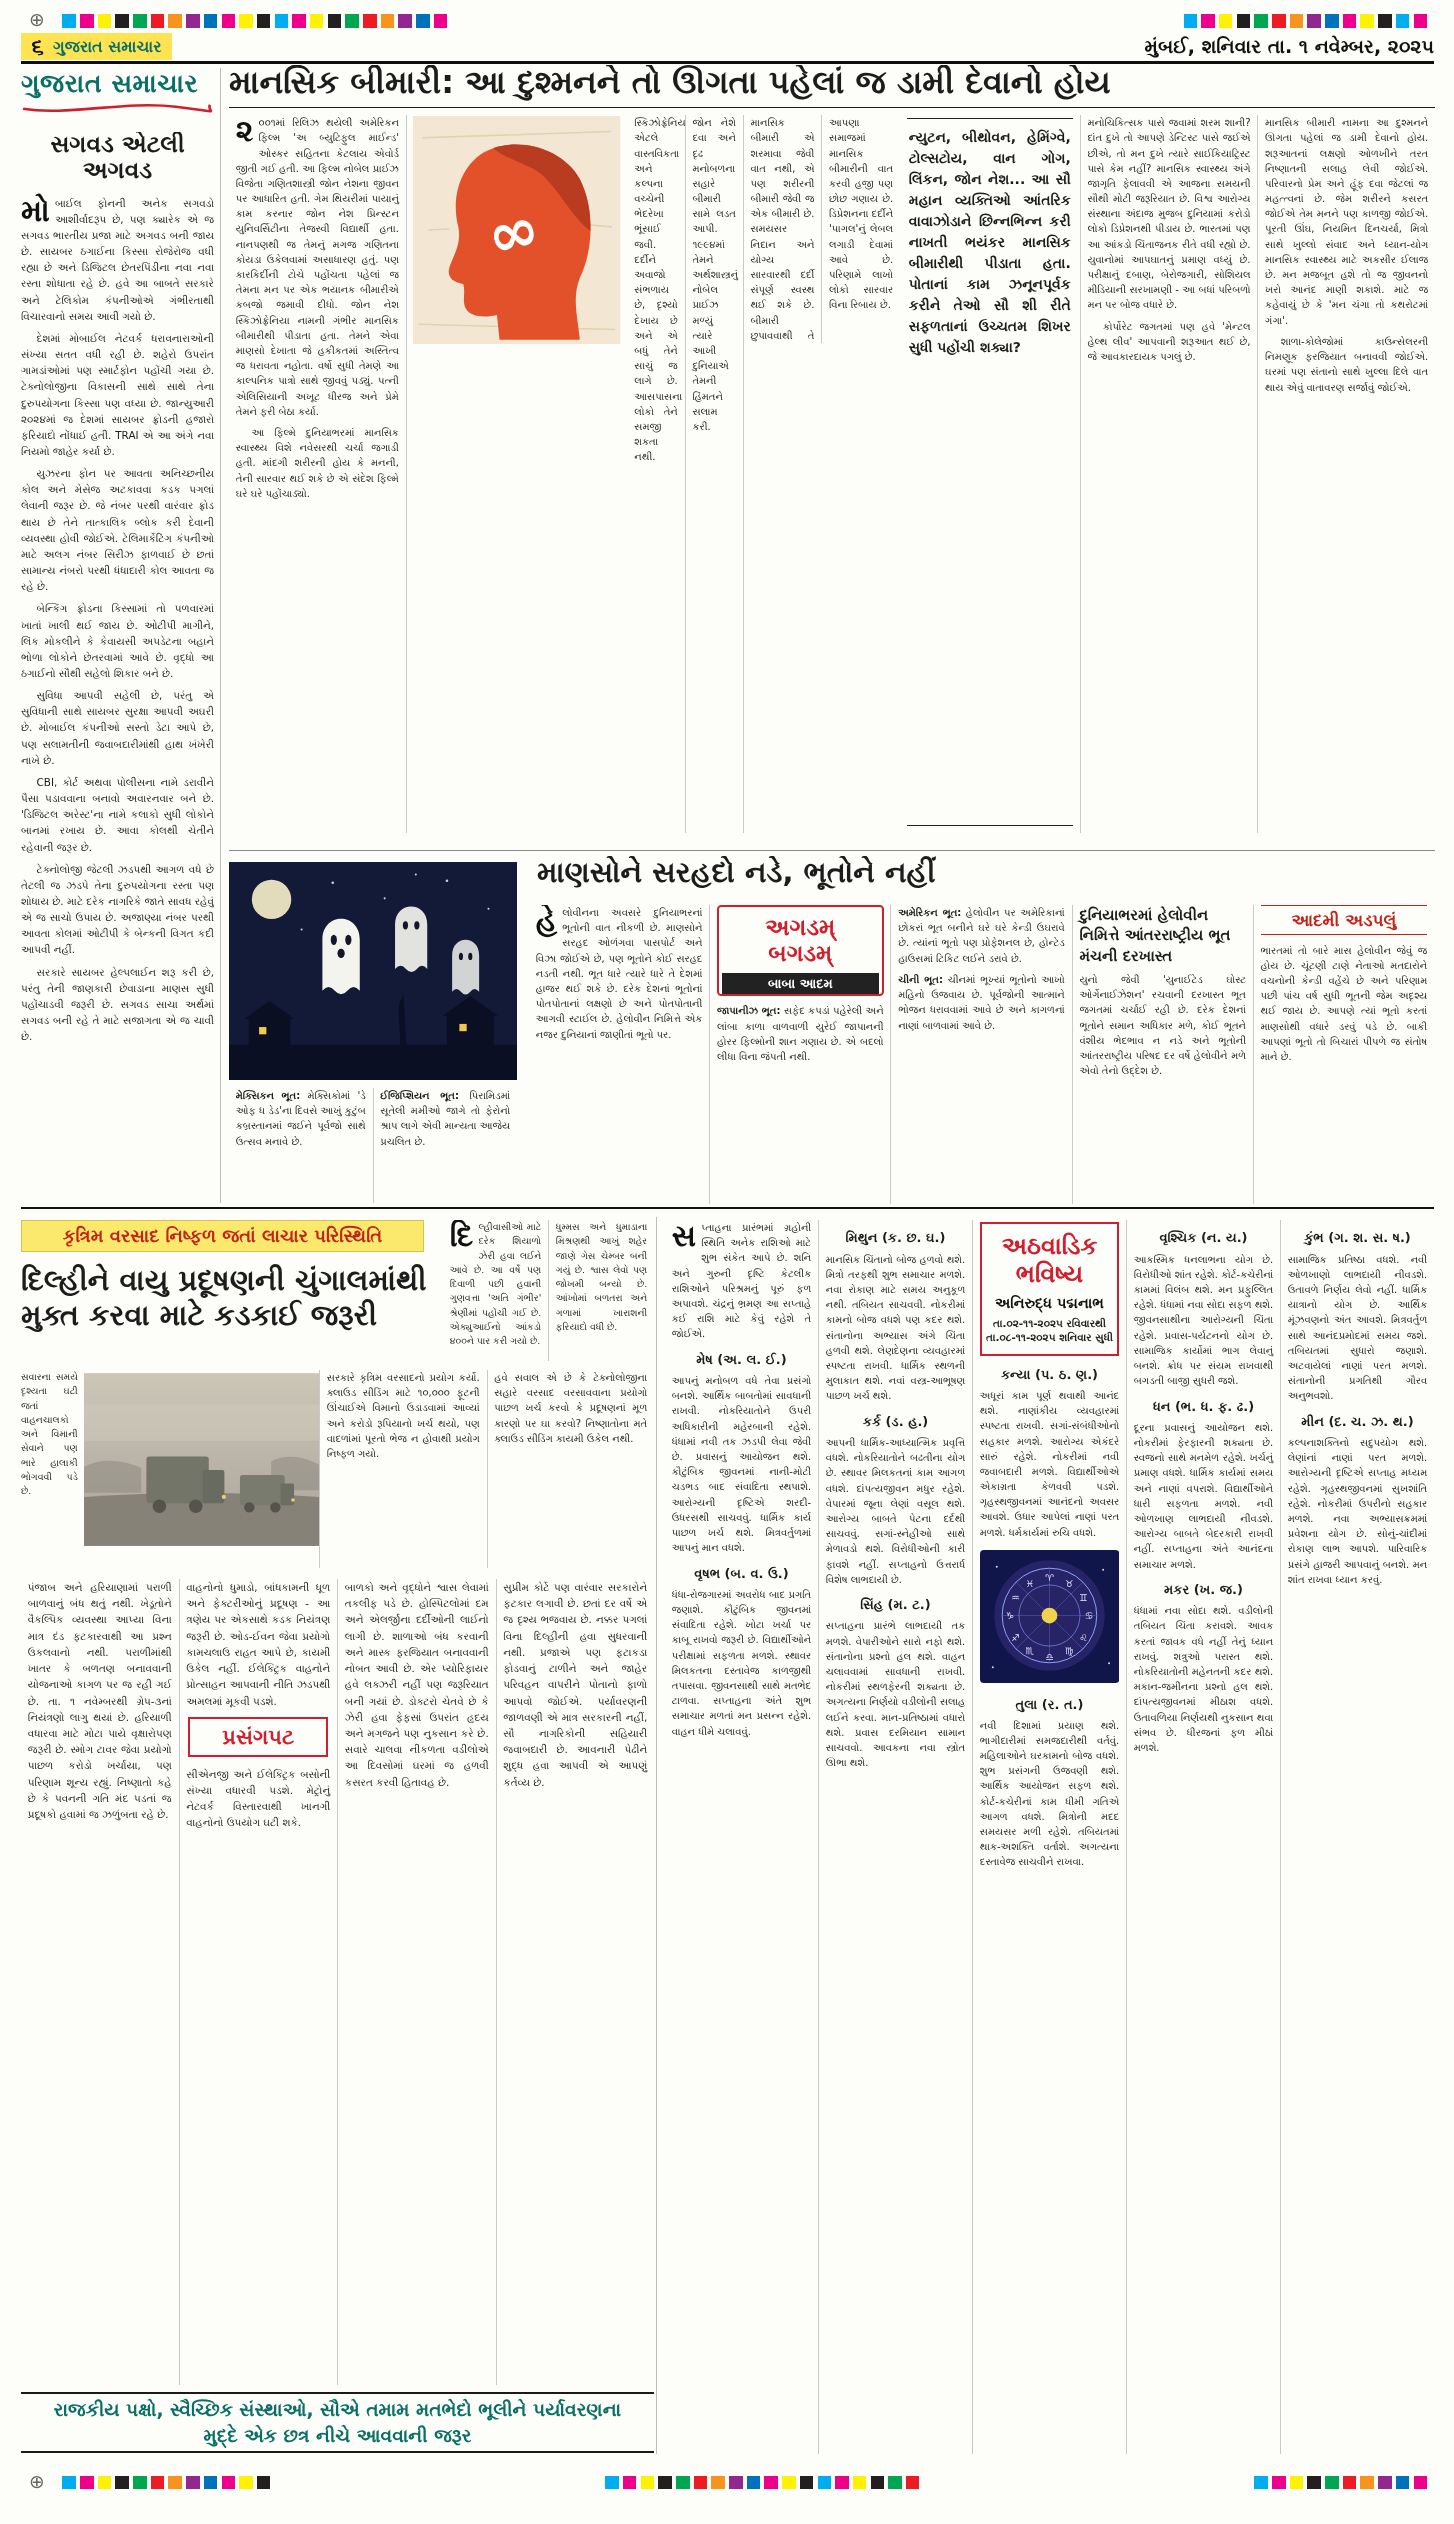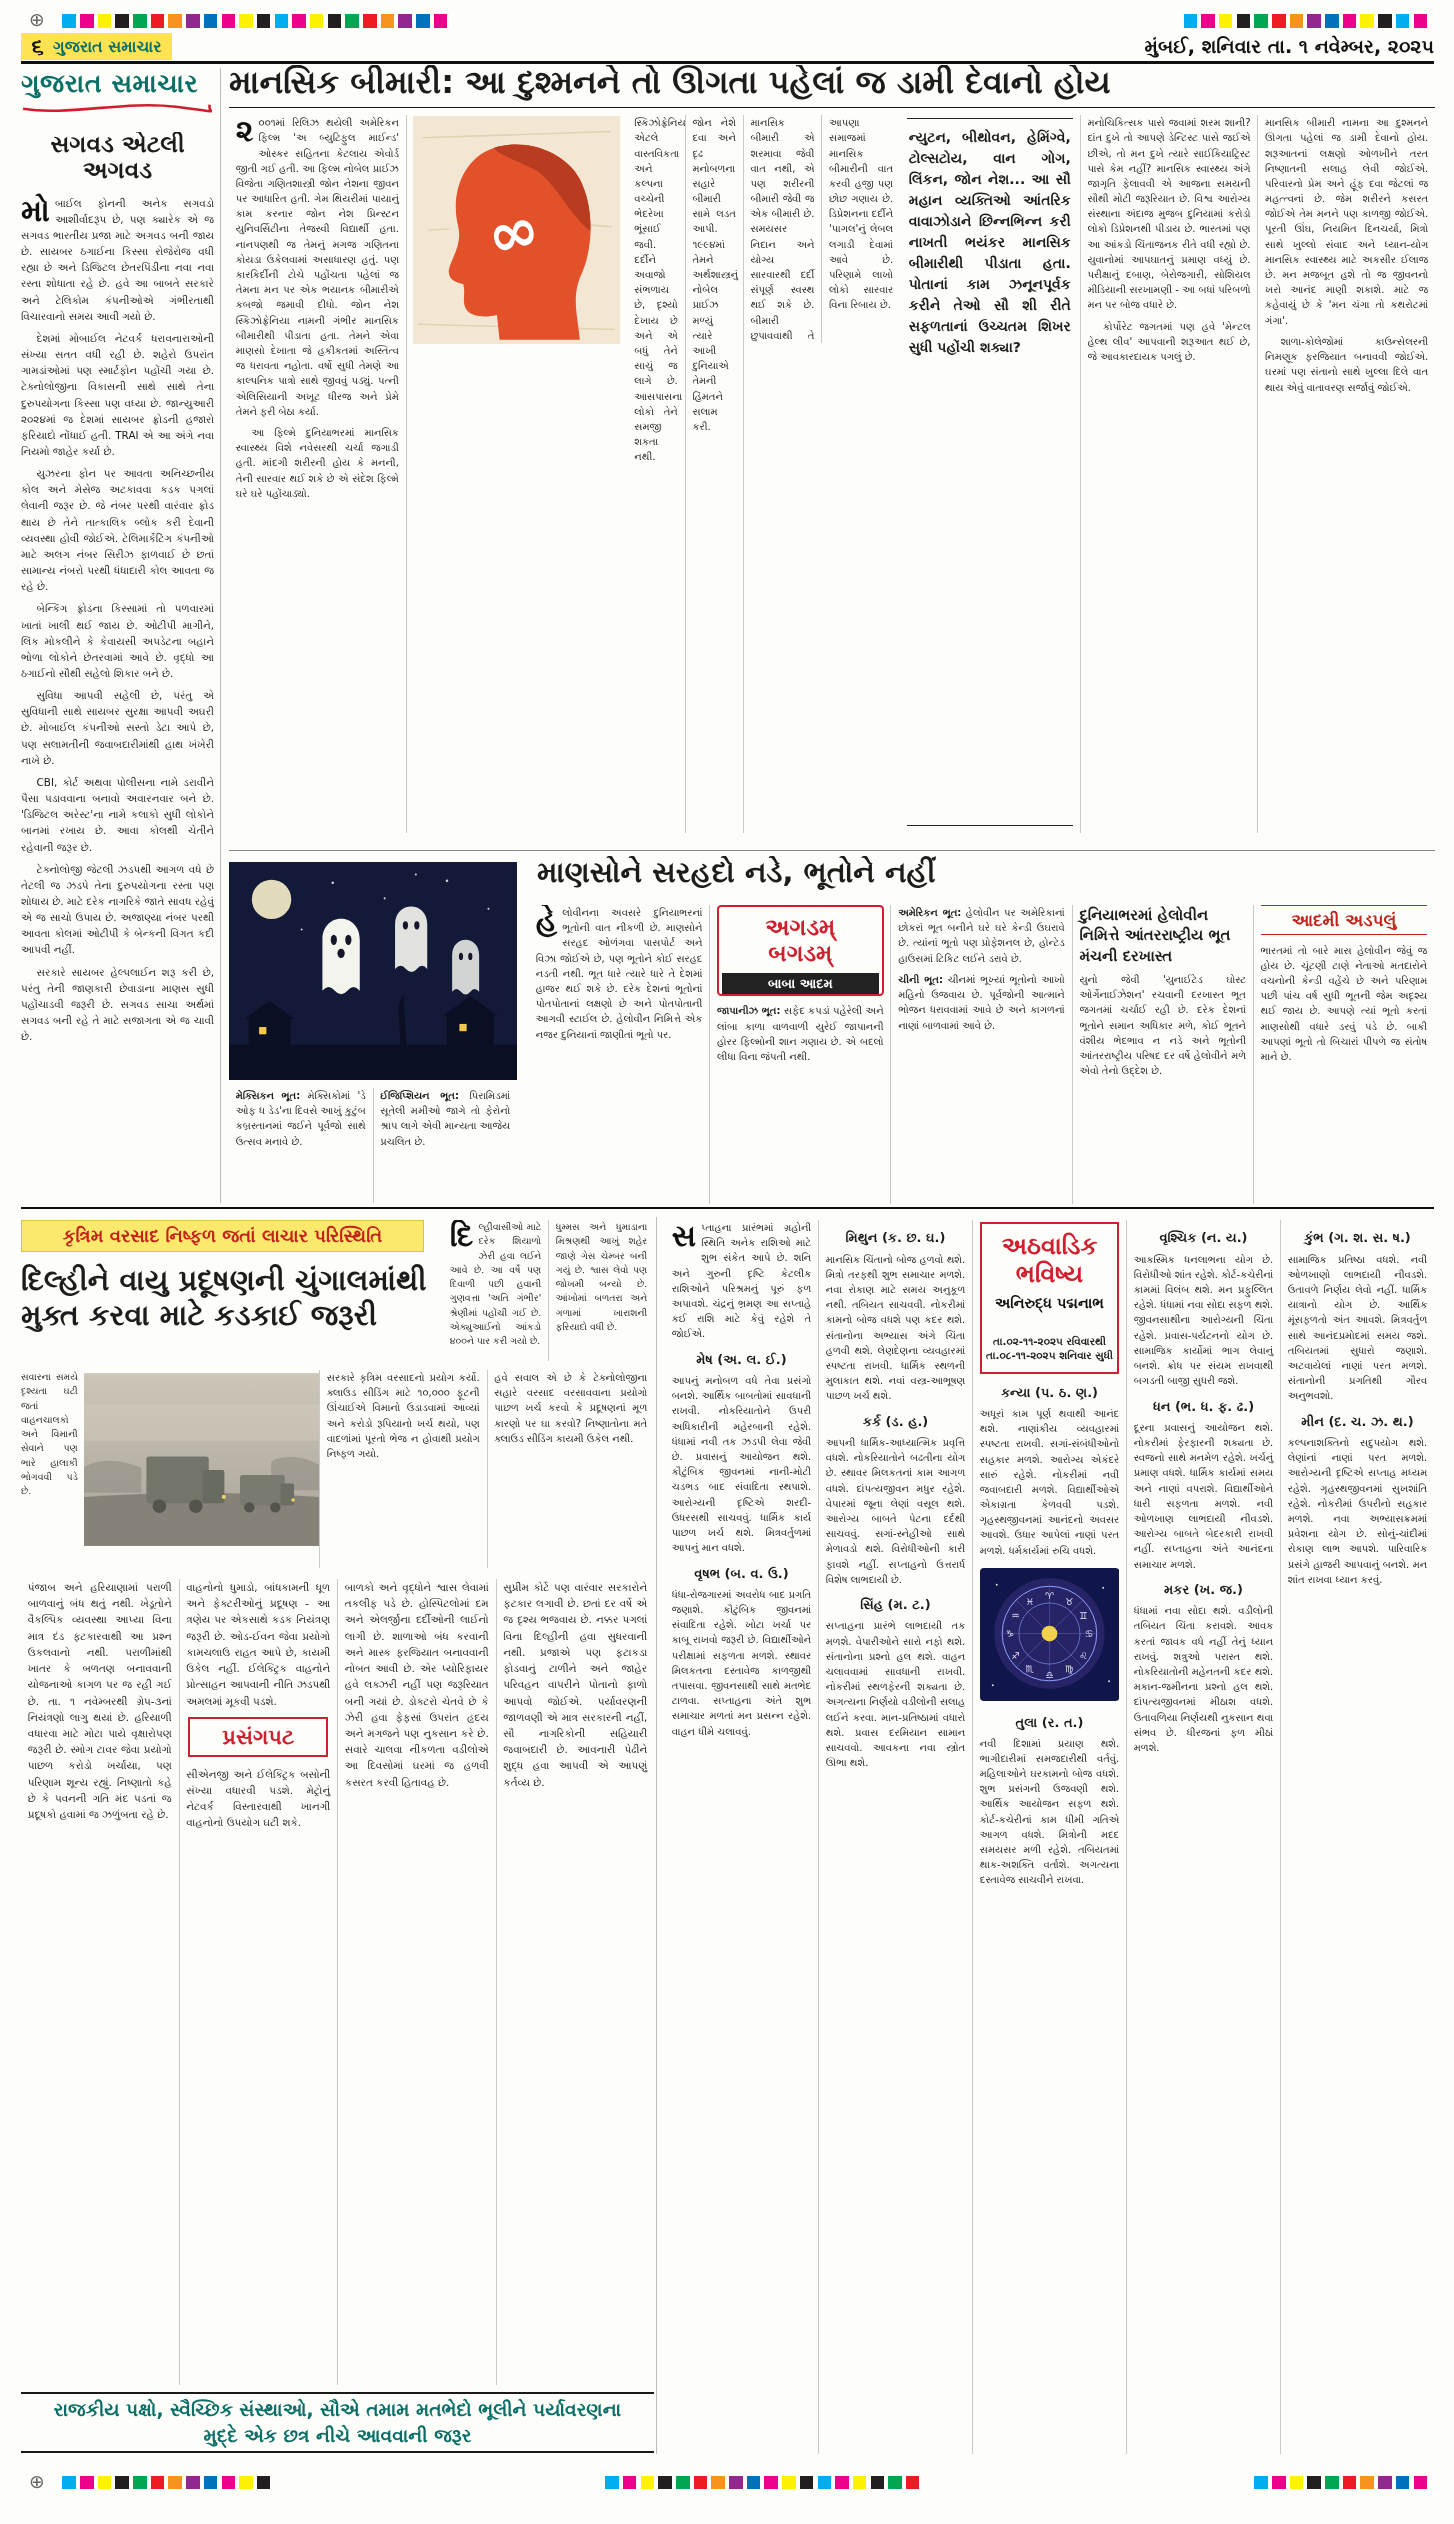--- a/index.html
+++ b/index.html
@@ -93,21 +93,21 @@
   .pp-box { border:2.1px double #d01f2e; color:#d01f2e; font-weight:bold; font-size:21px; text-align:center; padding:6.2px 0; margin:8.3px 2.1px; }
   .d-bottom-box { position:absolute; top:1172px; left:0; width:633px; height:61px; border-top:2.1px solid #1a1a1a; border-bottom:2.1px solid #1a1a1a; display:flex; align-items:center; justify-content:center; text-align:center; color:#0a6f66; font-weight:bold; font-size:18.7px; line-height:1.35; padding:0 17.7px; }
 
   
   .horoscope { top:1220px; left:665px; width:769px; height:1234px; display:flex; overflow:hidden; }
   .h-col { flex:1; padding:0 6.8px; overflow:hidden; }
   .sign-title { text-align:center; font-weight:bold; font-size:13px; margin:10.4px 0 5.2px; }
   .hb-box { border:2.1px double #d01f2e; text-align:center; padding:9.4px 4.2px; margin:2.1px 0 8.3px; }
   .hb-title { color:#d01f2e; font-size:24px; font-weight:bold; line-height:1.15; }
   .hb-astrologer { font-size:14.5px; font-weight:bold; margin-top:6.2px; color:#111; }
-  .hb-dates { font-size:10.4px; font-weight:bold; margin-top:22px; line-height:1.4; color:#222; }
+  .hb-dates { font-size:10.4px; font-weight:bold; margin-top:4px; line-height:1.4; color:#222; }
   .zodiac-img { width:100%; height:139px; margin:7.3px 0; }
   .zodiac-img svg { width:100%; height:100%; display:block; }
 
   .top-marks { top:12.5px; left:29px; width:1398px; height:16.6px; }
   .bottom-marks { top:2474px; left:29px; width:1398px; height:16.6px; }
 </style>
 </head>
 <body>
 
 <div class="page">
@@ -471,21 +471,21 @@
     <div class="h-col bl">
       <div class="sign-title">વૃશ્ચિક (ન. ય.)</div>
       <p class="bt">આકસ્મિક ધનલાભના યોગ છે. વિરોધીઓ શાંત રહેશે. કોર્ટ-કચેરીનાં કામમાં વિલંબ થશે. મન પ્રફુલ્લિત રહેશે. ધંધામાં નવા સોદા સફળ થશે. જીવનસાથીના આરોગ્યની ચિંતા રહેશે. પ્રવાસ-પર્યટનનો યોગ છે. સામાજિક કાર્યોમાં ભાગ લેવાનું બનશે. ક્રોધ પર સંયમ રાખવાથી બગડતી બાજી સુધરી જશે.</p>
       <div class="sign-title">ધન (ભ. ધ. ફ. ઢ.)</div>
       <p class="bt">દૂરના પ્રવાસનું આયોજન થશે. નોકરીમાં ફેરફારની શક્યતા છે. સ્વજનો સાથે મનમેળ રહેશે. ખર્ચનું પ્રમાણ વધશે. ધાર્મિક કાર્યમાં સમય અને નાણાં વપરાશે. વિદ્યાર્થીઓને ધારી સફળતા મળશે. નવી ઓળખાણ લાભદાયી નીવડશે. આરોગ્ય બાબતે બેદરકારી રાખવી નહીં. સપ્તાહના અંતે આનંદના સમાચાર મળશે.</p>
       <div class="sign-title">મકર (ખ. જ.)</div>
       <p class="bt">ધંધામાં નવા સોદા થશે. વડીલોની તબિયત ચિંતા કરાવશે. આવક કરતાં જાવક વધે નહીં તેનું ધ્યાન રાખવું. શત્રુઓ પરાસ્ત થશે. નોકરિયાતોની મહેનતની કદર થશે. મકાન-જમીનના પ્રશ્નો હલ થશે. દાંપત્યજીવનમાં મીઠાશ વધશે. ઉતાવળિયા નિર્ણયથી નુકસાન થવા સંભવ છે. ધીરજનાં ફળ મીઠાં મળશે.</p>
     </div>
     <div class="h-col bl">
       <div class="sign-title">કુંભ (ગ. શ. સ. ષ.)</div>
-      <p class="bt">સામાજિક પ્રતિષ્ઠા વધશે. નવી ઓળખાણો લાભદાયી નીવડશે. ઉતાવળે નિર્ણય લેવો નહીં. ધાર્મિક યાત્રાનો યોગ છે. આર્થિક મૂંસફળતો અંત આવશે. મિત્રવર્તુળ સાથે આનંદપ્રમોદમાં સમય જશે. તબિયતમાં સુધારો જણાશે. અટવાયેલાં નાણાં પરત મળશે. સંતાનોની પ્રગતિથી ગૌરવ અનુભવશો.</p>
+      <p class="bt">સામાજિક પ્રતિષ્ઠા વધશે. નવી ઓળખાણો લાભદાયી નીવડશે. ઉતાવળે નિર્ણય લેવો નહીં. ધાર્મિક યાત્રાનો યોગ છે. આર્થિક મૂંઝવણનો અંત આવશે. મિત્રવર્તુળ સાથે આનંદપ્રમોદમાં સમય જશે. તબિયતમાં સુધારો જણાશે. અટવાયેલાં નાણાં પરત મળશે. સંતાનોની પ્રગતિથી ગૌરવ અનુભવશો.</p>
       <div class="sign-title">મીન (દ. ચ. ઝ. થ.)</div>
       <p class="bt">કલ્પનાશક્તિનો સદુપયોગ થશે. લેણાંનાં નાણાં પરત મળશે. આરોગ્યની દૃષ્ટિએ સપ્તાહ મધ્યમ રહેશે. ગૃહસ્થજીવનમાં સુખશાંતિ રહેશે. નોકરીમાં ઉપરીનો સહકાર મળશે. નવા અભ્યાસક્રમમાં પ્રવેશના યોગ છે. સોનું-ચાંદીમાં રોકાણ લાભ આપશે. પારિવારિક પ્રસંગે હાજરી આપવાનું બનશે. મન શાંત રાખવા ધ્યાન કરવું.</p>
     </div>
   </div>
 
   <div class="abs bottom-marks marks-row">
     <span class="reg-circle">⊕</span>
     <span class="marks-row">
         <span class="mark-sq" style="background: rgb(0, 174, 239);"></span>
         <span class="mark-sq" style="background: rgb(236, 0, 140);"></span>

